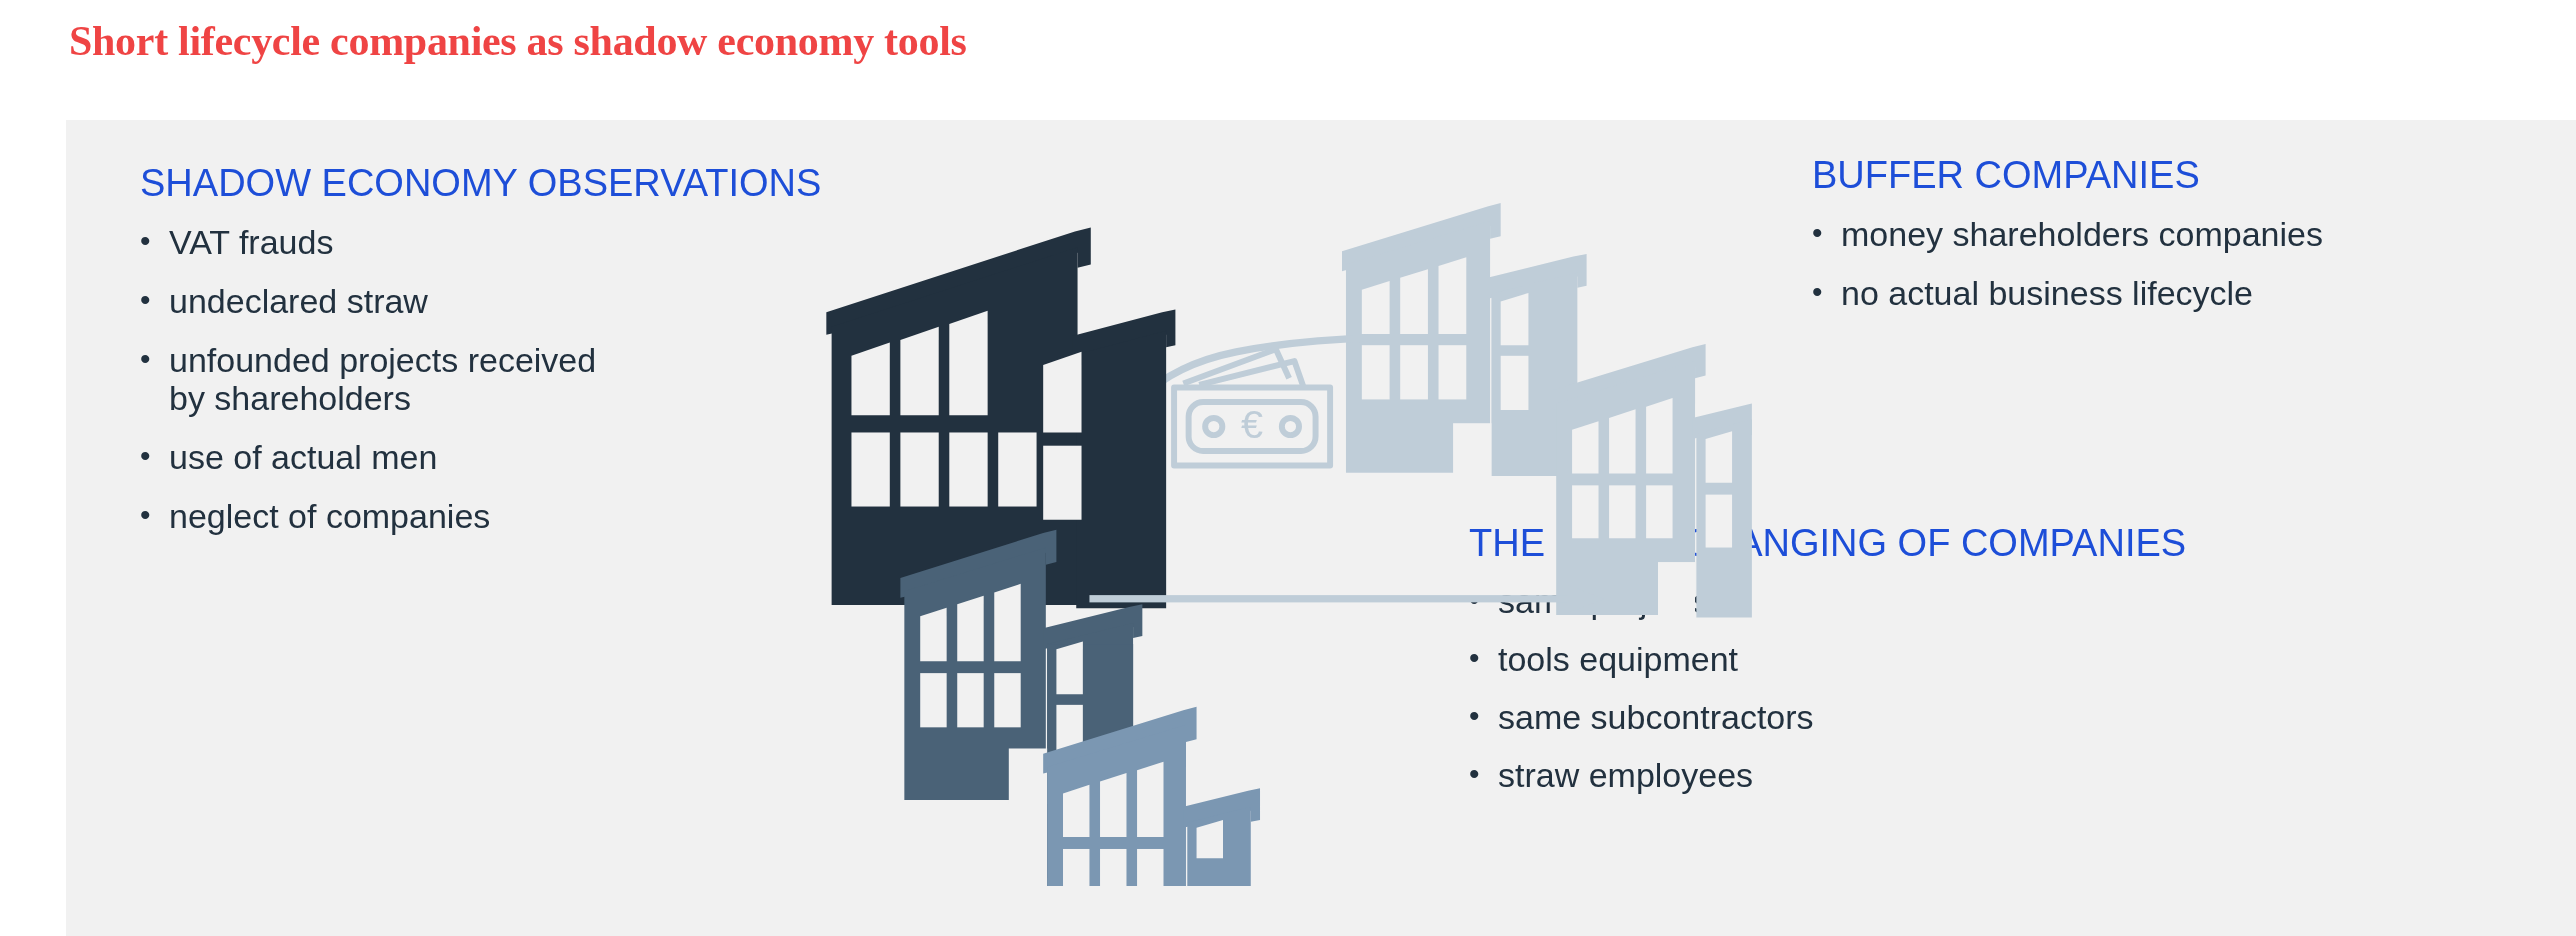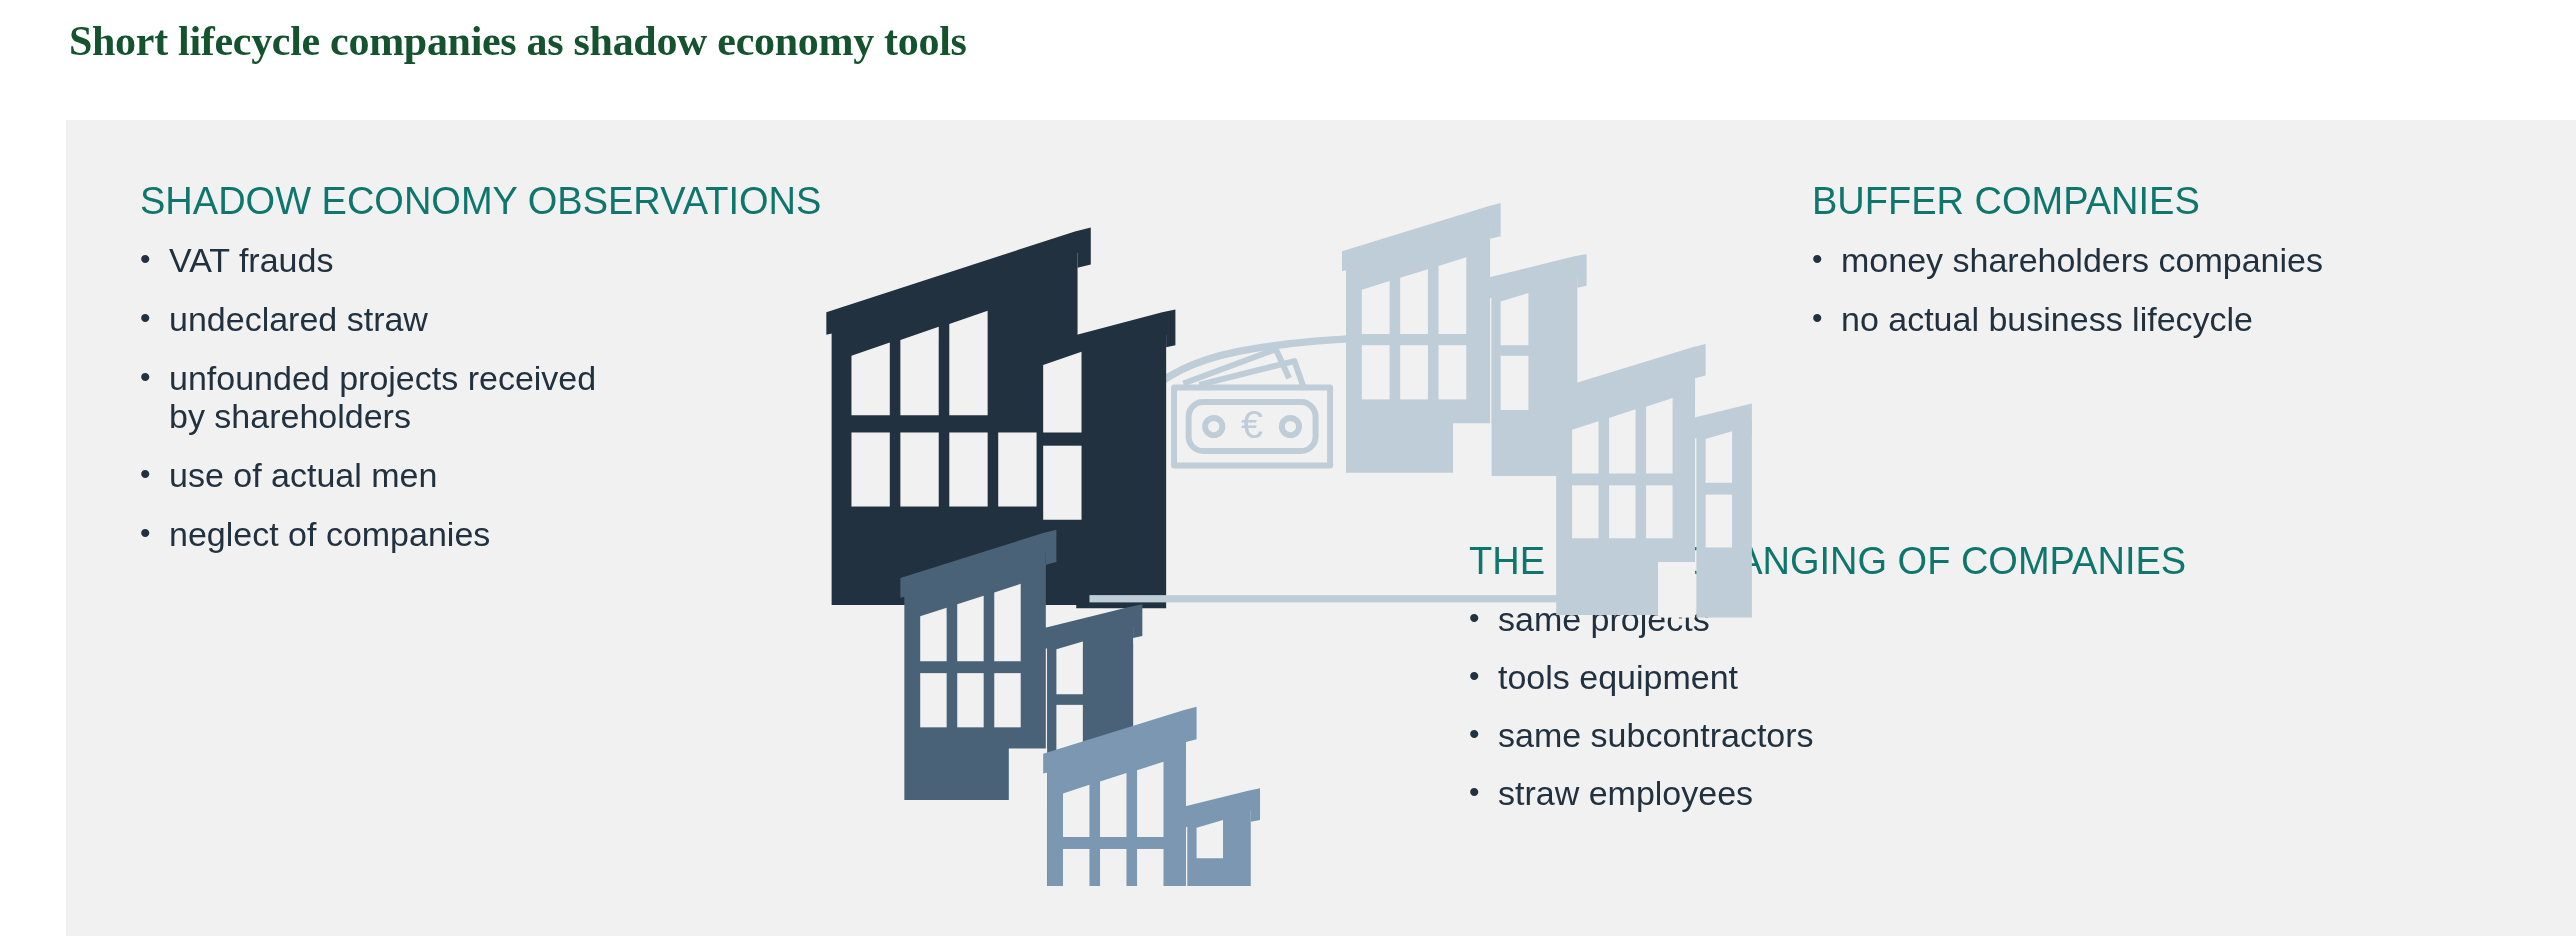--- a/index.html
+++ b/index.html
@@ -21,42 +21,41 @@
   }
   
   .slide-title {
     position: absolute;
     left: 69px;
     top: 17px;
     font-family: "Liberation Serif", serif;
     font-weight: bold;
     font-size: 42px;
     letter-spacing: -0.3px;
-    color: #14532d;
+    color: #ef4444;
     white-space: nowrap;
   }
   
   .panel {
     position: absolute;
     left: 66px;
     top: 120px;
     width: 2510px;
     height: 816px;
     background: #f1f1f1;
   }
   
   .block { position: absolute; }
   .block-heading {
     font-family: "Liberation Sans", sans-serif;
     font-size: 38px;
     font-weight: 400;
-    color: #0f766e;
+    color: #1d4ed8;
     white-space: nowrap;
     line-height: 1.0;
-    margin-top: 18px;
   }
   .bullets {
     list-style: none;
     margin: 0;
     padding: 0;
   }
   .bullet-row {
     display: flex;
     align-items: flex-start;
     font-family: "Liberation Sans", sans-serif;
@@ -73,21 +72,21 @@
     line-height: 1.18;
     color: #22313f;
   }
   .bullet-text { flex: 1 1 auto; white-space: pre-line; }
 
   
   #block-observations { left: 140px; top: 164px; width: 727px; }
   #block-observations .bullets { margin-top: 21px; }
   #block-observations .bullet-row { margin-bottom: 21px; }
 
-  #block-buffer { left: 1812px; top: 164px; width: 734px; }
+  #block-buffer { left: 1812px; top: 156px; width: 734px; }
   #block-buffer .bullets { margin-top: 21px; }
   #block-buffer .bullet-row { margin-bottom: 21px; }
 
   #block-rapid { left: 1469px; top: 524px; width: 992px; }
   #block-rapid .bullets { margin-top: 20px; }
   #block-rapid .bullet-row { margin-bottom: 20px; }
 
   
   #graphic {
     position: absolute;

